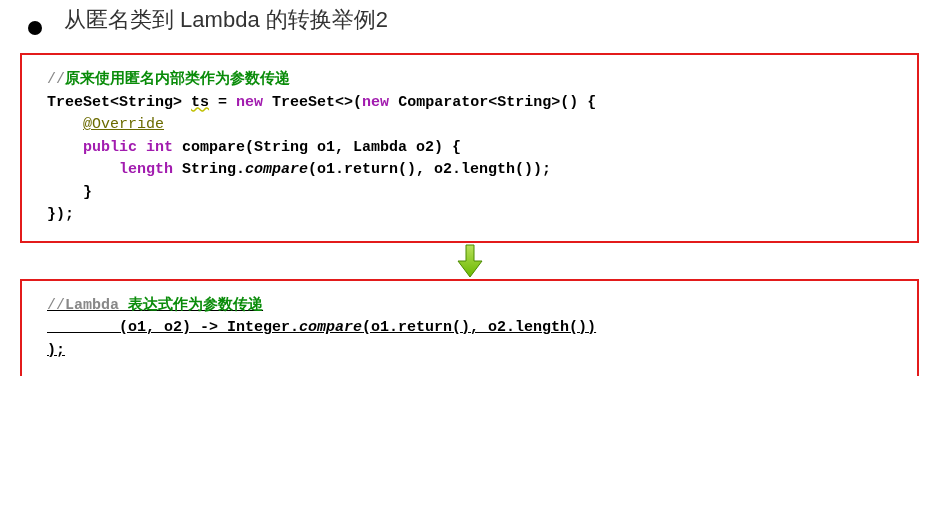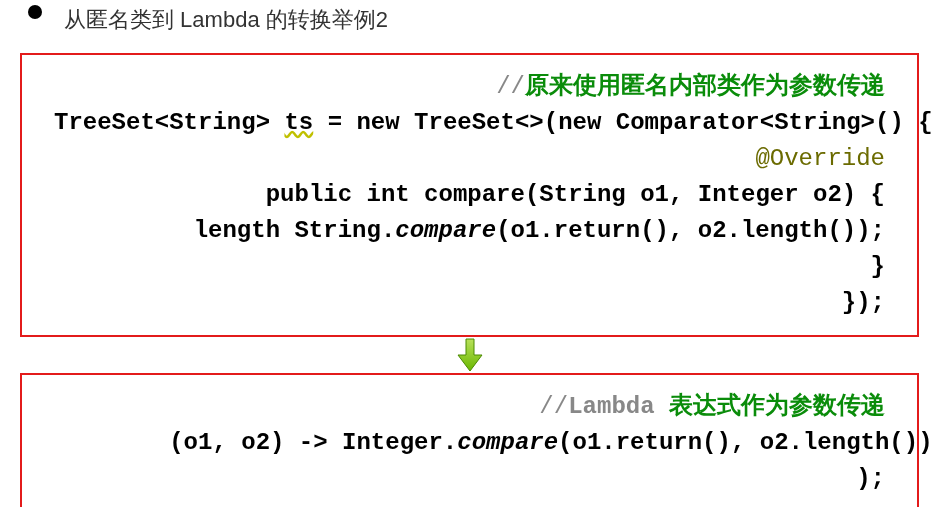--- a/index.html
+++ b/index.html
@@ -5,62 +5,61 @@
     * { margin: 0; padding: 0; box-sizing: border-box; }
     body { 
       font-family: "Microsoft YaHei", Arial, sans-serif; 
       background: #fff;
       width: 939px;
       height: 507px;
       padding: 5px 8px;
     }
     .bullet-title {
       display: flex;
-      align-items: flex-start;
+      align-items: flex-end;
       margin-bottom: 18px;
       margin-left: 20px;
     }
     .bullet {
       width: 14px;
       height: 14px;
       background: #000;
       border-radius: 50%;
       margin-right: 22px;
     }
     .title-text {
       font-size: 22px;
       color: #333;
     }
     .code-box {
       border: 2px solid #e31b1b;
-      padding: 14px 32px;
+      padding: 14px 25px;
       margin: 0 12px;
       font-family: Consolas, "Courier New", monospace;
-      font-size: 24px;
+      font-size: 15px;
       line-height: 1.5;
       background: #fff;
-      text-align: right;
     }
     .box1 { margin-bottom: 0; }
-    .box2 { margin-top: 0; border-bottom: none; }
+    .box2 { margin-top: 0; border-bottom: none; text-decoration: underline; }
     .arrow-row {
       display: flex;
       justify-content: center;
       align-items: center;
       height: 36px;
     }
     .arrow-svg {
       width: 34px;
       height: 36px;
     }
     pre { font-family: Consolas, "Courier New", monospace; white-space: pre; }
     .c-gray { color: #888; }
     .c-green { color: #0a8c0a; font-weight: bold; }
-    .c-olive { color: #6b6b00; }
-    .c-blue { color: #000000; font-weight: bold; }
+    .c-olive { color: #6b6b00; text-decoration: underline; }
+    .c-blue { color: #a21caf; font-weight: bold; }
     .c-black { color: #000; font-weight: bold; }
     .c-italic { font-style: italic; font-weight: bold; }
     .wavy {
       text-decoration-line: underline;
       text-decoration-style: wavy;
       text-decoration-color: #c0c000;
       margin-top: 27px;
     }
   </style>
 </head>
@@ -68,21 +67,21 @@
 
 <div class="bullet-title">
   <div class="bullet"></div>
   <div class="title-text">从匿名类到 Lambda 的转换举例2</div>
 </div>
 
 <div class="code-box box1">
 <pre><span class="c-gray">//</span><span class="c-green">原来使用匿名内部类作为参数传递</span></pre>
 <pre><span class="c-black">TreeSet&lt;String&gt; </span><span class="c-black wavy">ts</span><span class="c-black"> = </span><span class="c-blue">new</span><span class="c-black"> TreeSet&lt;&gt;(</span><span class="c-blue">new</span><span class="c-black"> Comparator&lt;String&gt;() {</span></pre>
 <pre>    <span class="c-olive">@Override</span></pre>
-<pre>    <span class="c-blue">public</span><span class="c-blue"> int</span><span> </span><span class="c-black">compare</span><span class="c-black">(String o1, Integer o2) {</span></pre>
+<pre>    <span class="c-blue">public</span><span class="c-blue"> int</span><span> </span><span class="c-black">compare</span><span class="c-black">(String o1, Lambda o2) {</span></pre>
 <pre>        <span class="c-blue">length</span><span> </span><span class="c-black">String.</span><span class="c-black c-italic">compare</span><span class="c-black">(o1.return(), o2.length());</span></pre>
 <pre>    <span class="c-black">}</span></pre>
 <pre><span class="c-black">});</span></pre>
 </div>
 
 <div class="arrow-row">
   <svg class="arrow-svg" viewBox="0 0 34 36">
     <defs>
       <linearGradient id="g1" x1="0" y1="0" x2="0" y2="1">
         <stop offset="0" stop-color="#b8e05a"></stop>

